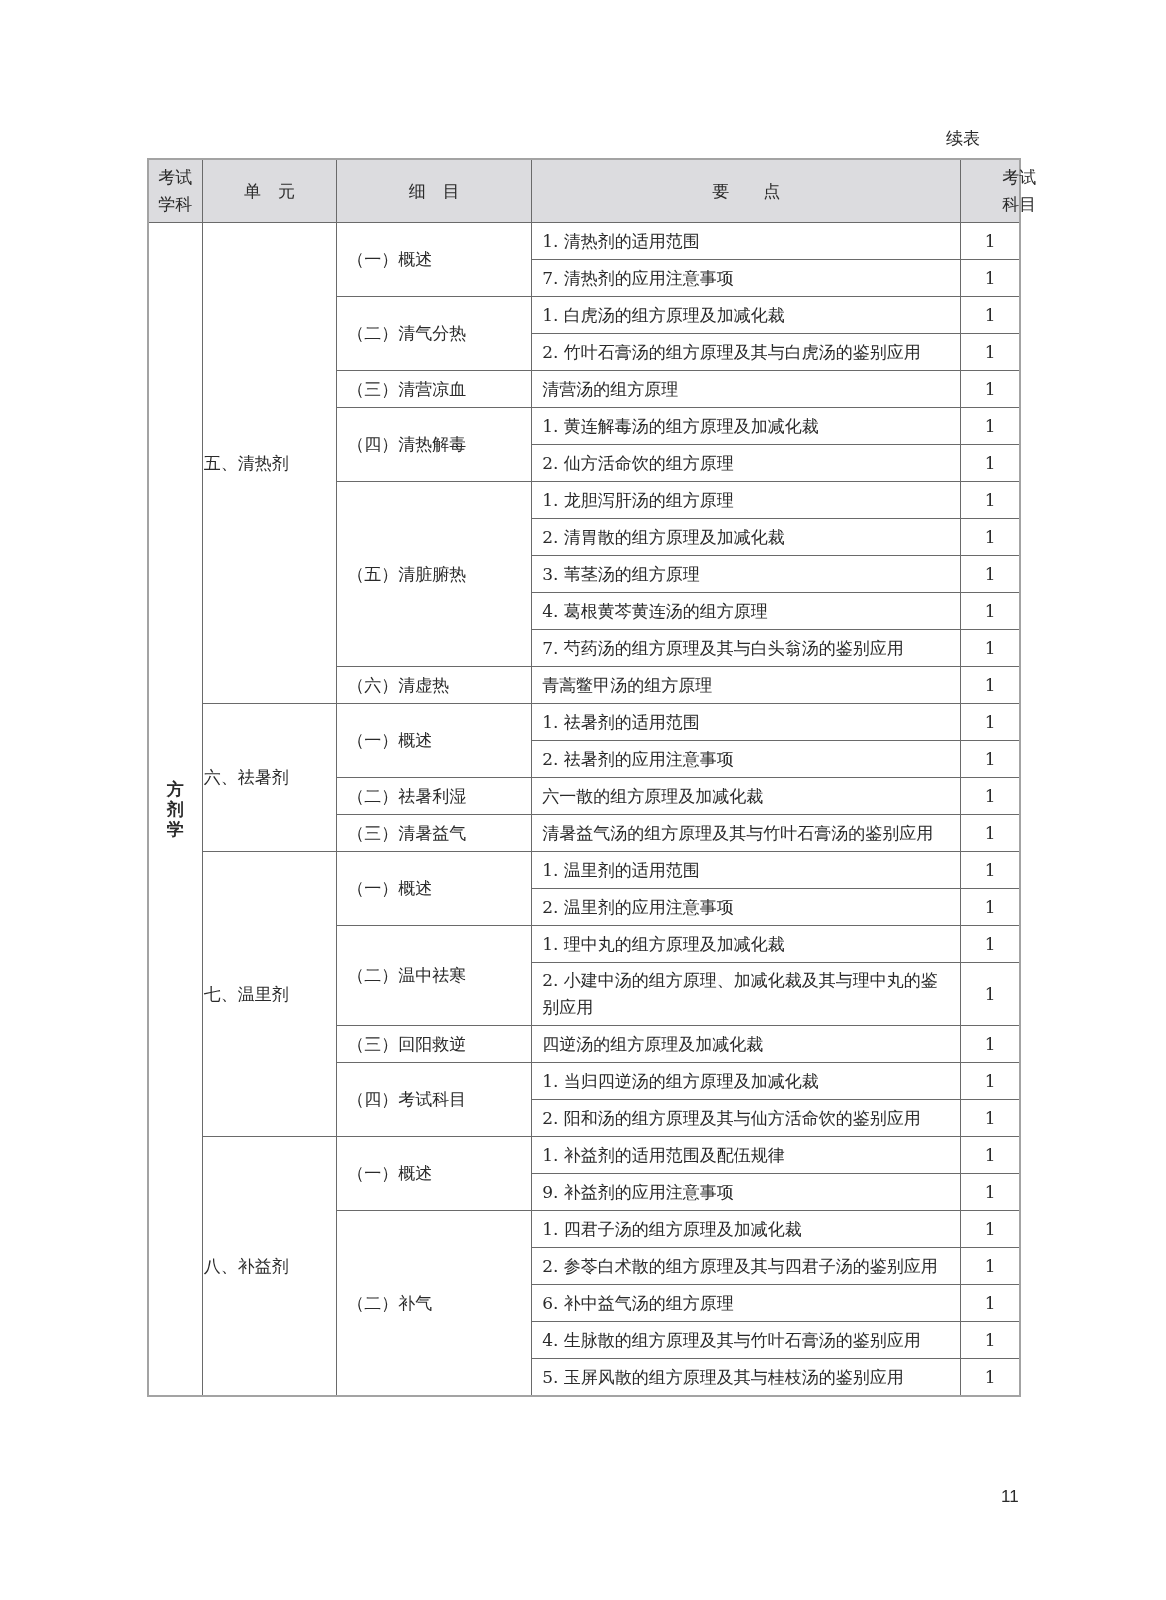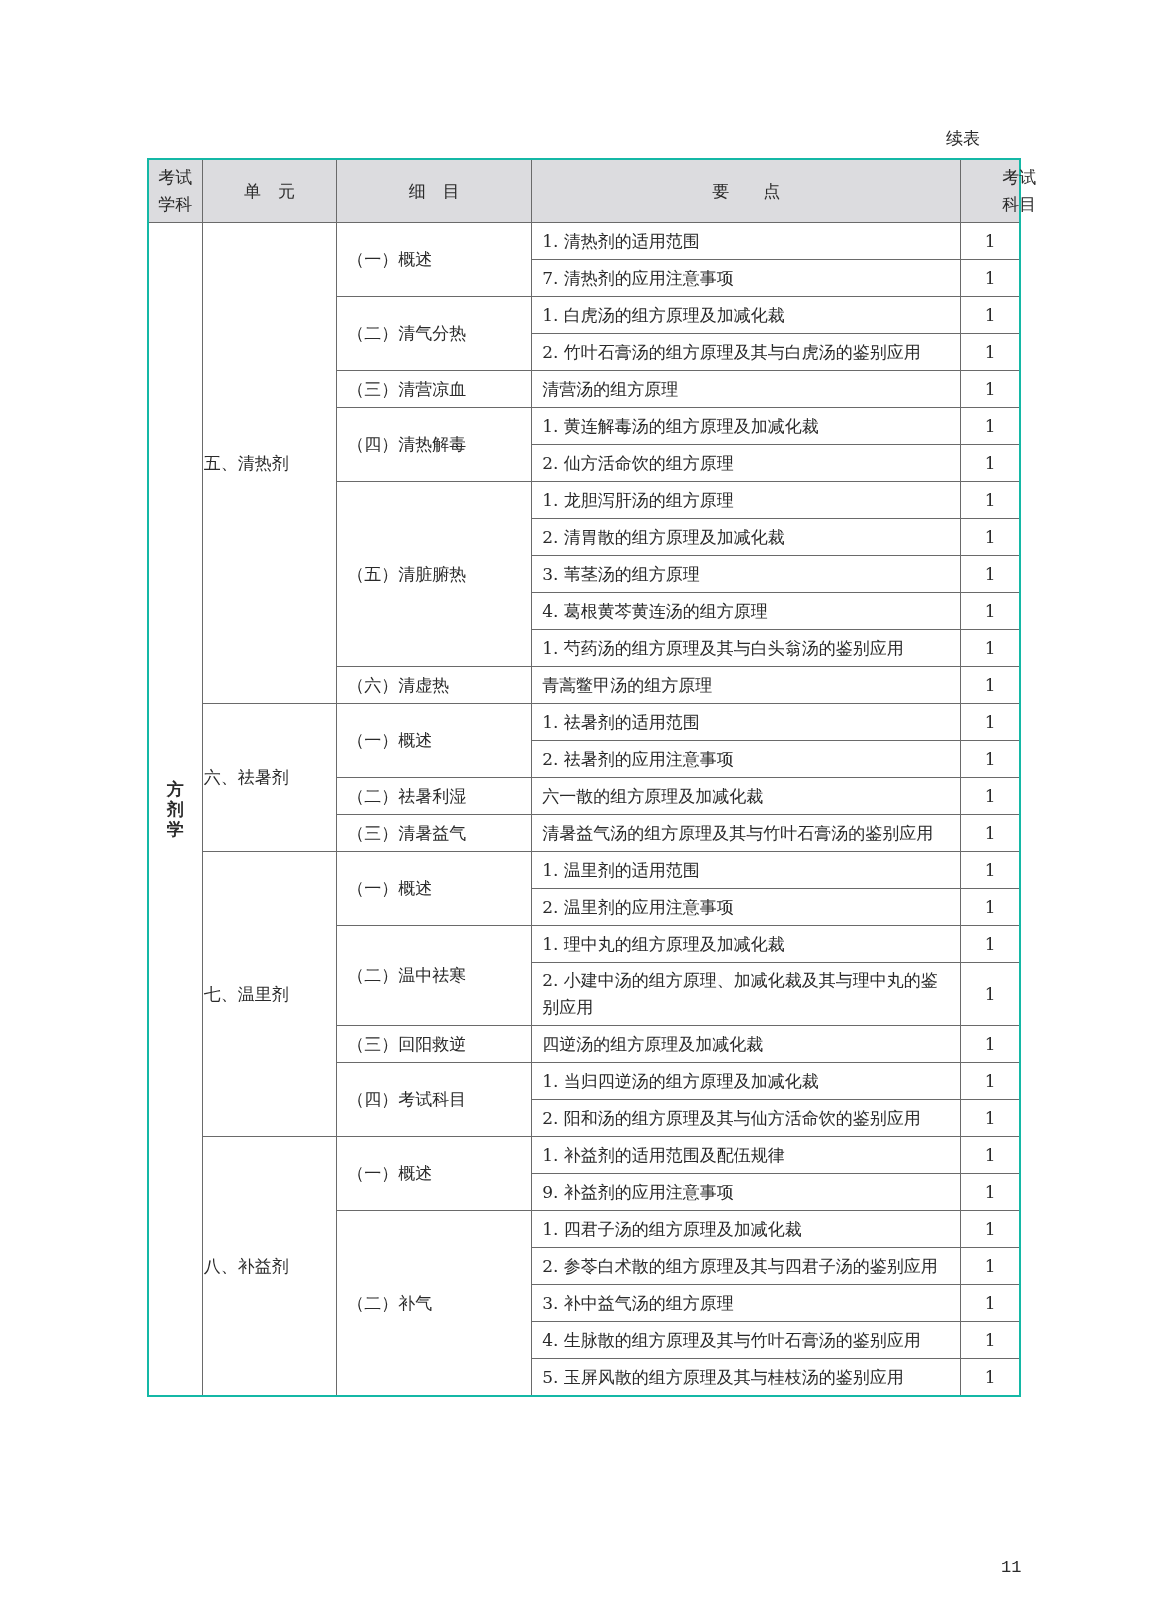--- a/index.html
+++ b/index.html
@@ -1,34 +1,34 @@
 <!DOCTYPE html>
 <html><head>
 <meta charset="utf-8">
 <style>
   html, body { margin:0; padding:0; background:#ffffff; }
   body { width:1166px; height:1600px; position:relative; font-family:"DejaVu Serif","Liberation Serif",serif; color:#2a2a2a; }
   .cont-label { position:absolute; left:946px; top:127px; font-size:17px; }
   table { position:absolute; left:147px; top:158px; border-collapse:collapse; table-layout:fixed; width:874px; }
   td, th { border:1px solid #6a6a6a; font-size:17px; font-weight:normal; padding:0; line-height:27px; }
   th { background:#dcdcdf; height:62px; text-align:center; }
-  table { border:2px solid #14b8a6; }
+  table { border:2px solid #a3a3a3; }
   .c-subj { width:54px; }
   .c-unit { width:134px; }
   .c-det { width:194px; }
   .c-pt { width:427px; }
   .c-n { width:59px; }
   td.subj { text-align:center; vertical-align:middle; line-height:20px;font-weight:bold; }
   td.unit { padding-left:1px; vertical-align:middle; }
   td.det { padding-left:10px; vertical-align:middle;margin-top:26px; }
   td.pt { padding:4px 8px 4px 10px; vertical-align:middle; line-height:27px; }
   td.n { text-align:center; vertical-align:middle; }
   tr.r1 td.pt, tr.r1 td.n { height:28px; }
   .hdr2 { line-height:27px; }
-  .page-num { position:absolute; left:1001px; top:1558px; font-family:Liberation Mono, monospace; font-size:17px; }
+  .page-num { position:absolute; left:1001px; top:1487px; font-family:Liberation Sans, sans-serif; font-size:17px; }
 </style>
 </head>
 <body>
 
 <div class="cont-label">续表</div>
 
 <table>
   <colgroup>
     <col class="c-subj">
       <col class="c-unit">
@@ -91,21 +91,21 @@
       </tr>
       <tr class="r1">
         <td class="pt">3. 苇茎汤的组方原理</td>
         <td class="n">1</td>
       </tr>
       <tr class="r1">
         <td class="pt">4. 葛根黄芩黄连汤的组方原理</td>
         <td class="n">1</td>
       </tr>
       <tr class="r1">
-        <td class="pt">1. 芍药汤的组方原理及其与白头翁汤的鉴别应用</td>
+        <td class="pt">7. 芍药汤的组方原理及其与白头翁汤的鉴别应用</td>
         <td class="n">1</td>
       </tr>
       <tr class="r1">
         <td class="det" rowspan="1">（六）清虚热</td>
         <td class="pt">青蒿鳖甲汤的组方原理</td>
         <td class="n">1</td>
       </tr>
       <tr class="r1">
         <td class="unit" rowspan="4">六、祛暑剂</td>
         <td class="det" rowspan="2">（一）概述</td>
@@ -172,21 +172,21 @@
       <tr class="r1">
         <td class="det" rowspan="5">（二）补气</td>
         <td class="pt">1. 四君子汤的组方原理及加减化裁</td>
         <td class="n">1</td>
       </tr>
       <tr class="r1">
         <td class="pt">2. 参苓白术散的组方原理及其与四君子汤的鉴别应用</td>
         <td class="n">1</td>
       </tr>
       <tr class="r1">
-        <td class="pt">3. 补中益气汤的组方原理</td>
+        <td class="pt">6. 补中益气汤的组方原理</td>
         <td class="n">1</td>
       </tr>
       <tr class="r1">
         <td class="pt">4. 生脉散的组方原理及其与竹叶石膏汤的鉴别应用</td>
         <td class="n">1</td>
       </tr>
       <tr class="r1">
         <td class="pt">5. 玉屏风散的组方原理及其与桂枝汤的鉴别应用</td>
         <td class="n">1</td>
       </tr>

